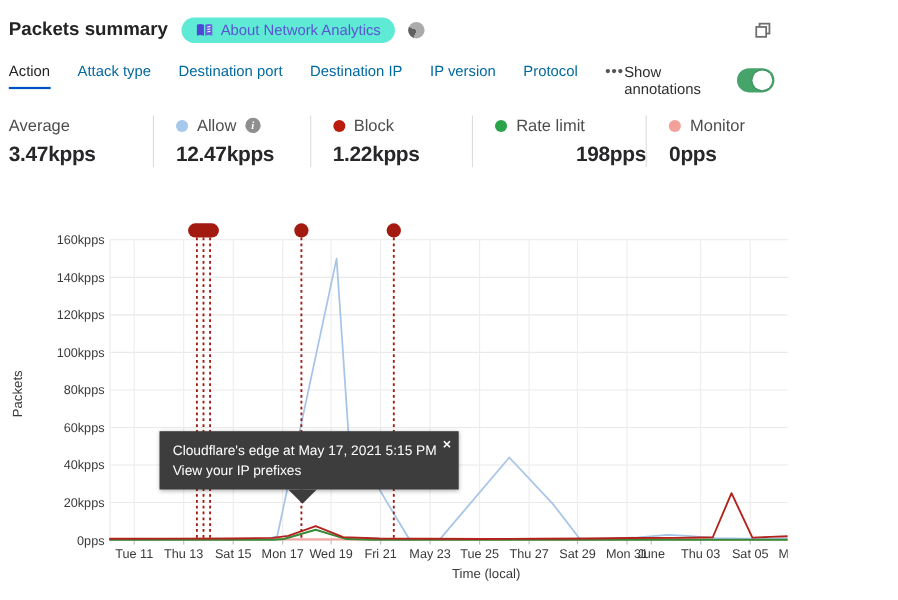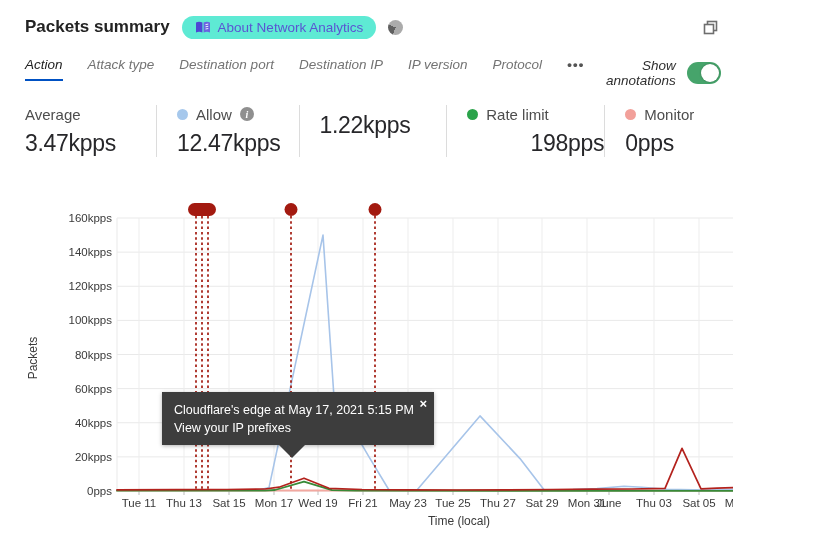--- a/index.html
+++ b/index.html
@@ -1,52 +1,52 @@
 <!DOCTYPE html>
 <html><head>
 <meta charset="utf-8">
 <style>
   html,body{margin:0;padding:0;background:#fff;}
   .app{position:relative;width:716px;height:545px;background:#fff;overflow:hidden;
-       font-family:"Liberation Sans",sans-serif;margin-left:17px;-webkit-font-smoothing:antialiased;}
+       font-family:"Liberation Sans",sans-serif;-webkit-font-smoothing:antialiased;}
 
   
   .header{display:flex;align-items:center;gap:12px;padding:12px 14px 0 8px;height:30px;}
   .page-title{font-size:17px;font-weight:700;color:#232323;margin:0;white-space:nowrap;}
   .badge{background:#5eead4;color:#5a55d2;border-radius:15px;padding:4px 13px;font-size:13.5px;
          display:inline-flex;align-items:center;gap:7px;cursor:pointer;white-space:nowrap;}
   .usage-pie{width:15px;height:15px;border-radius:50%;
              background:conic-gradient(from 200deg,#606060 0 26%,#ababab 26% 100%);}
   .popout{margin-left:auto;cursor:pointer;display:inline-flex;}
 
   
-  .tabs-row{display:flex;align-items:flex-start;padding:15px 12px 0 8px;font-style:italic;}
-  .tab{font-size:13.5px;color:#737373;margin-right:25px;padding-bottom:7px;
+  .tabs-row{display:flex;align-items:flex-start;padding:15px 12px 0 8px;}
+  .tab{font-size:13.5px;color:#0369a1;margin-right:25px;padding-bottom:7px;
        border-bottom:2px solid transparent;cursor:pointer;white-space:nowrap;}
   .tab.active{color:#222;border-bottom-color:#0051c3;}
   .tab-more{font-weight:700;letter-spacing:1px;color:#555;margin-right:0;}
   .toggle-group{margin-left:auto;display:flex;align-items:center;gap:11px;
-                font-size:13.5px;color:#2f2f2f;margin-top:1px;text-align:right;}
+                font-size:13.5px;color:#2f2f2f;margin-top:1px;}
   .toggle{width:40px;height:22px;border-radius:11px;background:#46a46b;position:relative;
           display:inline-block;cursor:pointer;}
   .knob{position:absolute;right:2px;top:2px;width:18px;height:18px;border-radius:50%;
         background:#fff;box-shadow:0 0 2px rgba(0,0,0,.35);}
 
   
   .stats{display:flex;margin-top:17px;}
   .stat{box-sizing:border-box;padding-left:20px;}
   .stat.first{padding-left:8px;}
   .stat + .stat{border-left:1px solid #dcdcdc;}
   .w1{width:160px;} .w2{width:162px;} .w3{width:168px;} .w4{width:180px;text-align:right;} .w5{width:146px;}
   .stat-label{display:flex;align-items:center;gap:8px;font-size:15px;color:#4d4d4d;height:18px;}
   .dot{width:11px;height:11px;border-radius:50%;flex:0 0 auto;}
   .info{width:14px;height:14px;border-radius:50%;background:#8f8f8f;color:#fff;font-size:10px;
         display:inline-flex;align-items:center;justify-content:center;
         font-family:"Liberation Serif",serif;font-style:italic;font-weight:700;cursor:pointer;}
-  .stat-value{font-size:23px;font-weight:400;color:#27272a;margin-top:7px;letter-spacing:-0.3px;}
+  .stat-value{font-size:19px;font-weight:700;color:#27272a;margin-top:7px;letter-spacing:-0.3px;}
 
   
   #chart-svg{position:absolute;left:0;top:190px;}
   #chart-svg text{font-family:"Liberation Sans",sans-serif;}
 
   
   .tooltip{position:absolute;left:145px;top:392px;width:248px;background:#3d3d3d;color:#fff;
            font-size:12.5px;line-height:18px;padding:9px 12px 8px;z-index:5;
            box-shadow:0 1px 4px rgba(0,0,0,.3);}
   .close{position:absolute;top:3px;right:5px;background:none;border:none;color:#fff;
@@ -110,20 +110,24 @@
     </div>
     <div class="stat w2">
       <div class="stat-label">
           <span class="dot" style="background: rgb(166, 200, 236);"></span>
           <span>Allow</span>
           <span class="info">i</span>
         </div>
       <div class="stat-value">12.47kpps</div>
     </div>
     <div class="stat w3">
+      <div class="stat-label">
+          <span class="dot" style="background: rgb(187, 27, 13);"></span>
+          <span>Block</span>
+        </div>
       <div class="stat-value">1.22kpps</div>
     </div>
     <div class="stat w4">
       <div class="stat-label">
           <span class="dot" style="background: rgb(42, 163, 74);"></span>
           <span>Rate limit</span>
         </div>
       <div class="stat-value">198pps</div>
     </div>
     <div class="stat w5">

